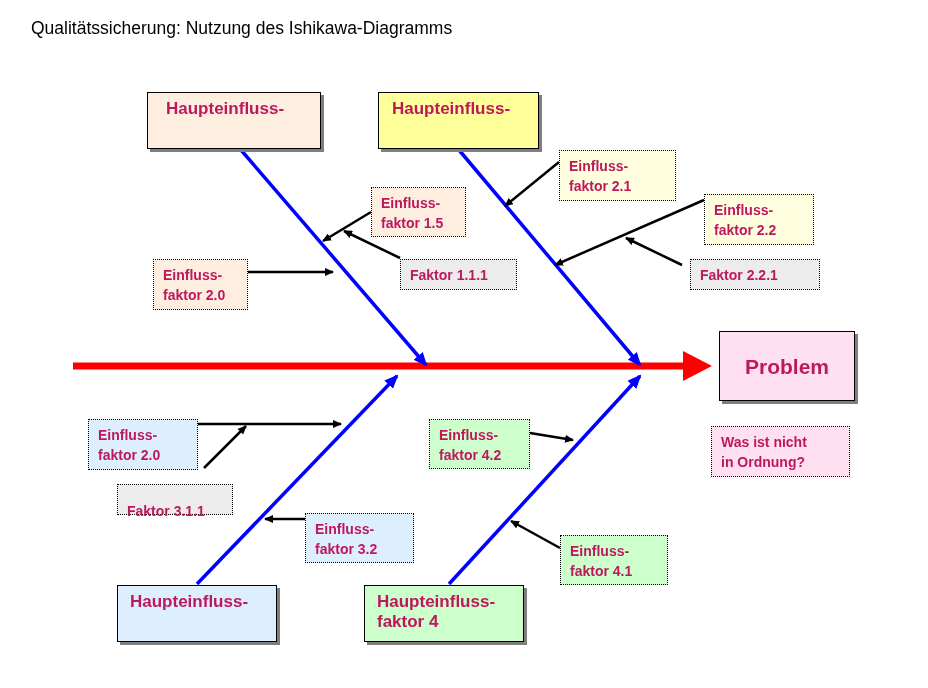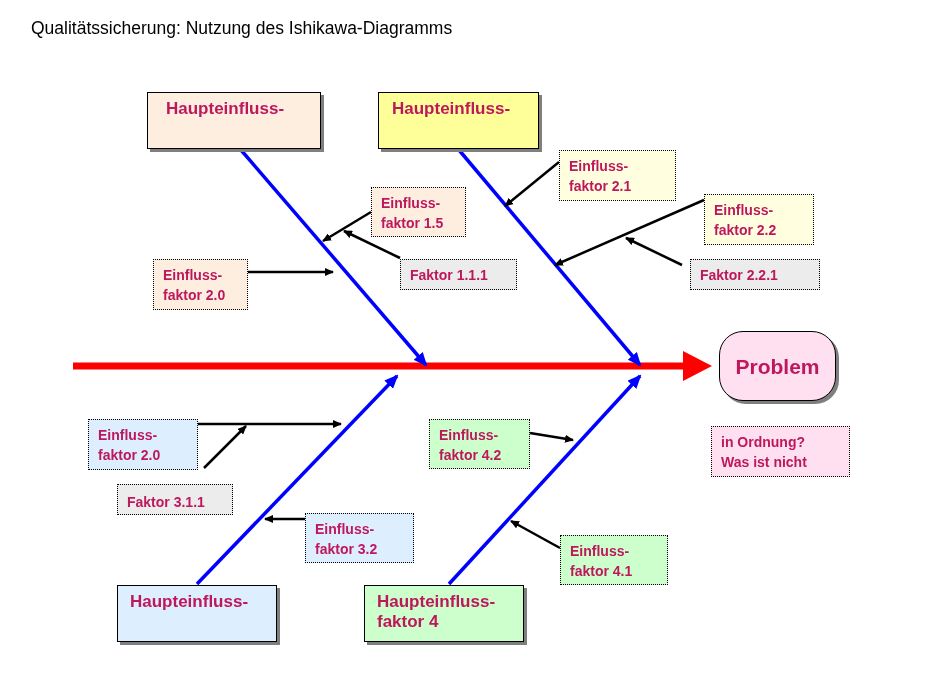--- a/index.html
+++ b/index.html
@@ -84,36 +84,36 @@
   <span class="line2">faktor 2.2</span>
 </div>
 <div class="box sub" style="left:690px;top:243px;width:130px;height:31px;background:#ececec;">
   <span>Faktor 2.2.1</span>
 </div>
 
 <div class="box sub" style="left:88px;top:403px;width:110px;height:51px;background:#ddeeff;">
   <span class="line2">Einfluss-</span>
   <span class="line2">faktor 2.0</span>
 </div>
-<div class="box sub" style="left:117px;top:468px;width:116px;height:31px;background:#ececec;padding-top:7px;">
+<div class="box sub" style="left:117px;top:468px;width:116px;height:31px;background:#ececec;padding-top:16px;">
   <span>Faktor 3.1.1</span>
 </div>
 <div class="box sub" style="left:305px;top:497px;width:109px;height:50px;background:#ddeeff;">
   <span class="line2">Einfluss-</span>
   <span class="line2">faktor 3.2</span>
 </div>
 
 <div class="box sub" style="left:429px;top:403px;width:101px;height:50px;background:#ccffcc;">
   <span class="line2">Einfluss-</span>
   <span class="line2">faktor 4.2</span>
 </div>
 <div class="box sub" style="left:560px;top:519px;width:108px;height:50px;background:#ccffcc;">
   <span class="line2">Einfluss-</span>
   <span class="line2">faktor 4.1</span>
 </div>
 
-<div class="box problem" style="left:719px;top:331px;width:117px;height:70px;background:#ffe0f0;border-radius:24px;">
+<div class="box problem" style="left:719px;top:331px;width:136px;height:70px;background:#ffe0f0;">
   <span>Problem</span>
 </div>
 <div class="box sub" style="left:711px;top:410px;width:139px;height:51px;background:#ffe0f0;">
+  <span class="line2">Was ist nicht</span>
   <span class="line2">in Ordnung?</span>
-  <span class="line2">Was ist nicht</span>
 </div>
 
 </body></html>

